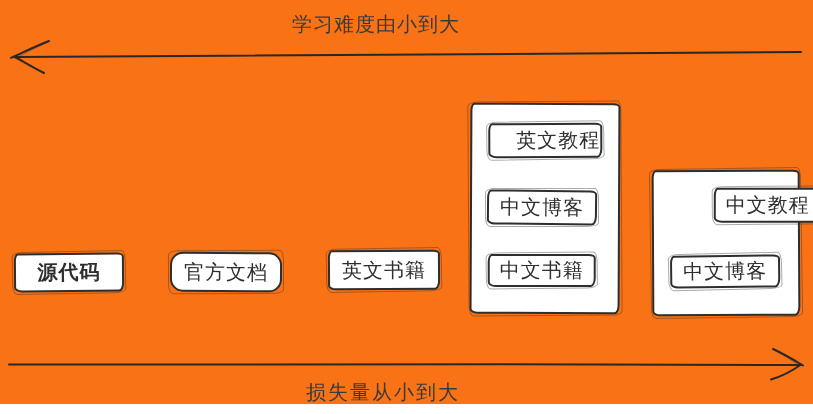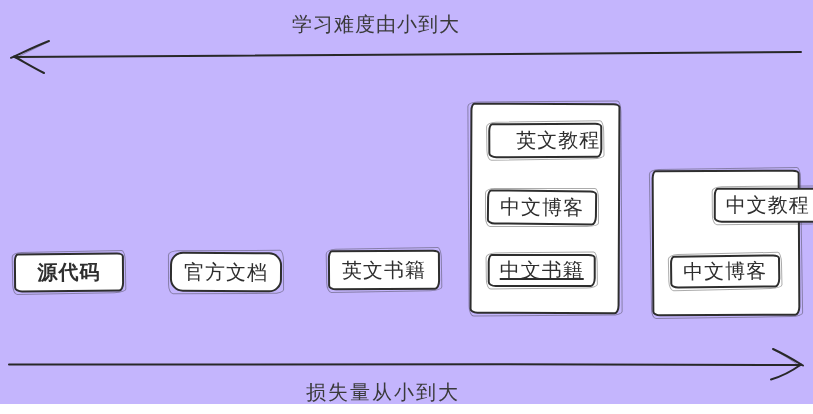--- a/index.html
+++ b/index.html
@@ -1,17 +1,17 @@
 <!DOCTYPE html>
 <html><head>
 <meta charset="utf-8">
 <style>
   html,body { margin:0; padding:0; background:#ffffff; }
   .canvas {
-    position:relative; width:813px; height:404px; background:#c4b5fd;
+    position:relative; width:813px; height:404px; background:#f97316;
     font-family:"Liberation Sans", sans-serif; overflow:hidden;
   }
   .arrows { position:absolute; left:0; top:0; }
   .axis-label {
     position:absolute; color:#3a3a3a; font-size:20px; letter-spacing:1px;
     white-space:nowrap;
   }
   .axis-label.top    { left:292px; top:11px; }
   .axis-label.bottom { left:306px; top:379px; letter-spacing:2px; }
 
@@ -29,21 +29,21 @@
   }
   .group { justify-content:flex-start; align-items:flex-start; }
 
   .b1  { left:14px;  top:253px; width:106px; height:35px; transform:rotate(-0.5deg);font-weight:bold; }
   .b2  { left:170px; top:252px; width:108px; height:36px; transform:rotate(0.4deg);border-radius:13px; }
   .b3  { left:328px; top:250px; width:108px; height:36px; transform:rotate(-0.4deg);text-align:right; }
 
   .g1  { left:470px; top:103px; width:146px; height:207px; transform:rotate(0.25deg); }
   .g1i1{ left:16px; top:18px;  width:110px; height:31px; transform:rotate(-0.5deg);justify-content:flex-end; }
   .g1i2{ left:15px; top:85px;  width:106px; height:31px; transform:rotate(0.4deg); }
-  .g1i3{ left:16px; top:149px; width:104px; height:29px; transform:rotate(-0.3deg);text-decoration:underline; }
+  .g1i3{ left:16px; top:149px; width:104px; height:29px; transform:rotate(-0.3deg); }
 
   .g2  { left:652px; top:170px; width:144px; height:142px; transform:rotate(-0.3deg); }
   .g2i1{ left:16px; top:16px;  width:104px; height:31px; transform:rotate(0.4deg);margin-left:44px; }
   .g2i2{ left:16px; top:83px;  width:106px; height:29px; transform:rotate(-0.4deg); }
 </style>
 </head>
 <body>
 
 <div class="canvas">
 

